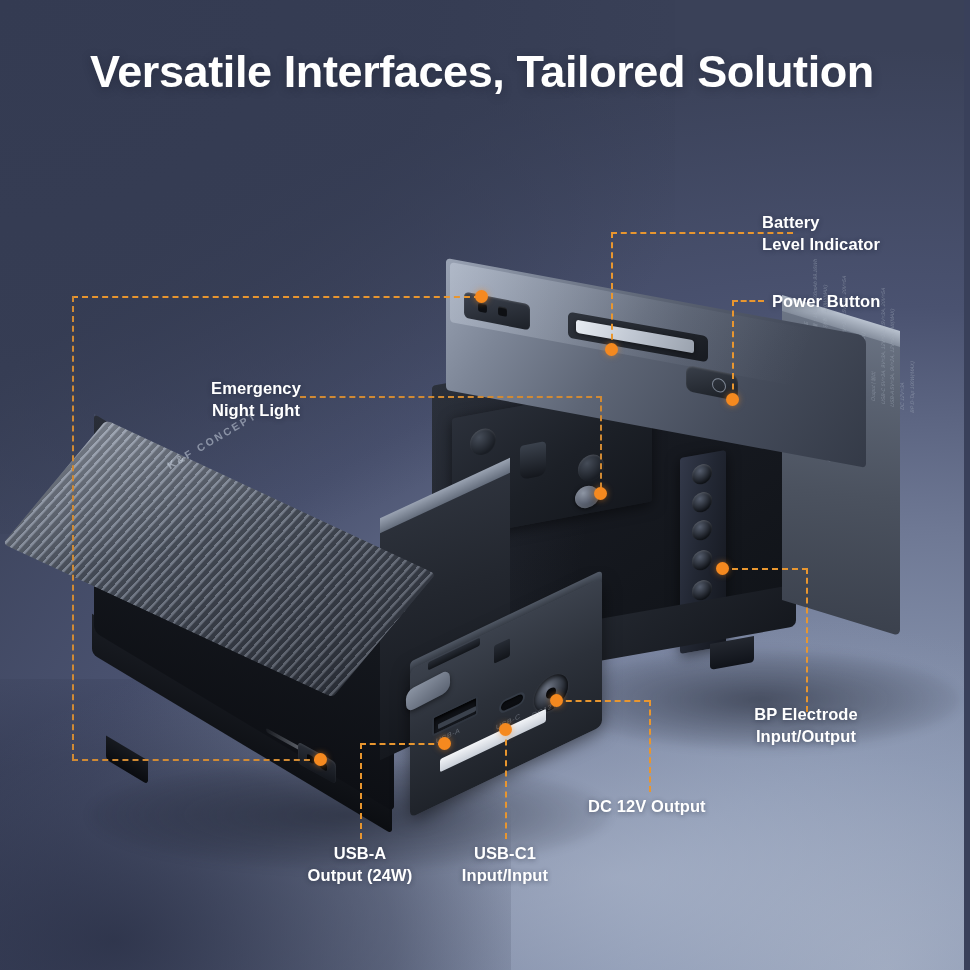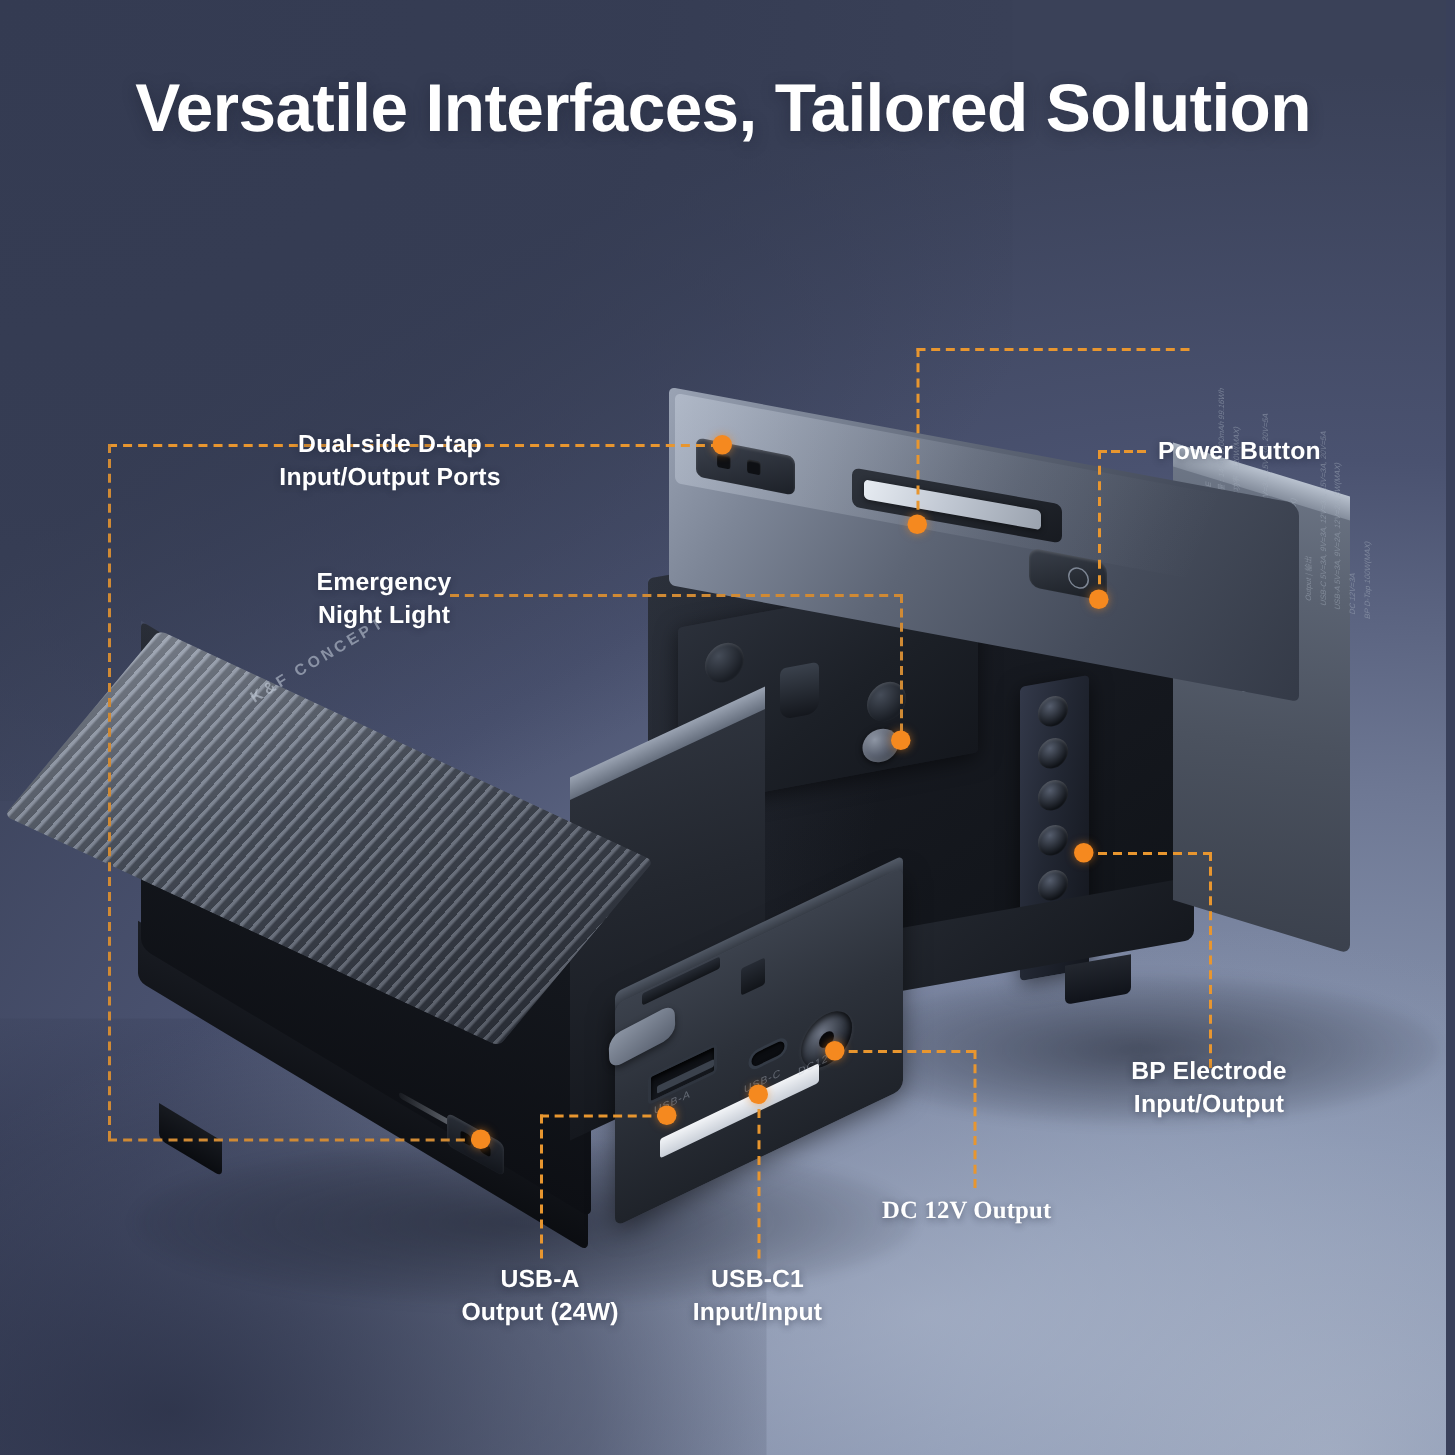--- a/index.html
+++ b/index.html
@@ -492,33 +492,33 @@
   <div class="dv bright" style="left:649px;top:700px;height:92px;"></div>
   <div class="dot" style="left:550px;top:694px;"></div>
 
   <div class="dv bright" style="left:505px;top:729px;height:110px;"></div>
   <div class="dot" style="left:499px;top:723px;"></div>
 
   <div class="dh bright" style="left:360px;top:743px;width:84px;"></div>
   <div class="dv bright" style="left:360px;top:743px;height:96px;"></div>
   <div class="dot" style="left:438px;top:737px;"></div>
 
+  <div class="lbl l" style="left:762px;top:212px;width:200px;">Battery
+Level Indicator</div>
 
   <div class="lbl l" style="left:772px;top:291px;width:190px;">Power Button</div>
 
-  <div class="lbl c" style="left:138px;top:286px;width:244px;">Dual-side D-tap
-Input/Output Ports</div>
 
   <div class="lbl c" style="left:170px;top:378px;width:172px;">Emergency
 Night Light</div>
 
   <div class="lbl c" style="left:716px;top:704px;width:180px;">BP Electrode
 Input/Output</div>
 
-  <div class="lbl l" style="left:588px;top:796px;width:190px;font-family:Liberation Serif, serif;">DC 12V Output</div>
+  <div class="lbl l" style="left:588px;top:796px;width:190px;">DC 12V Output</div>
 
   <div class="lbl c" style="left:266px;top:843px;width:188px;">USB-A
 Output (24W)</div>
 
   <div class="lbl c" style="left:413px;top:843px;width:184px;">USB-C1
 Input/Input</div>
 
 </div>
 
 </body></html>

